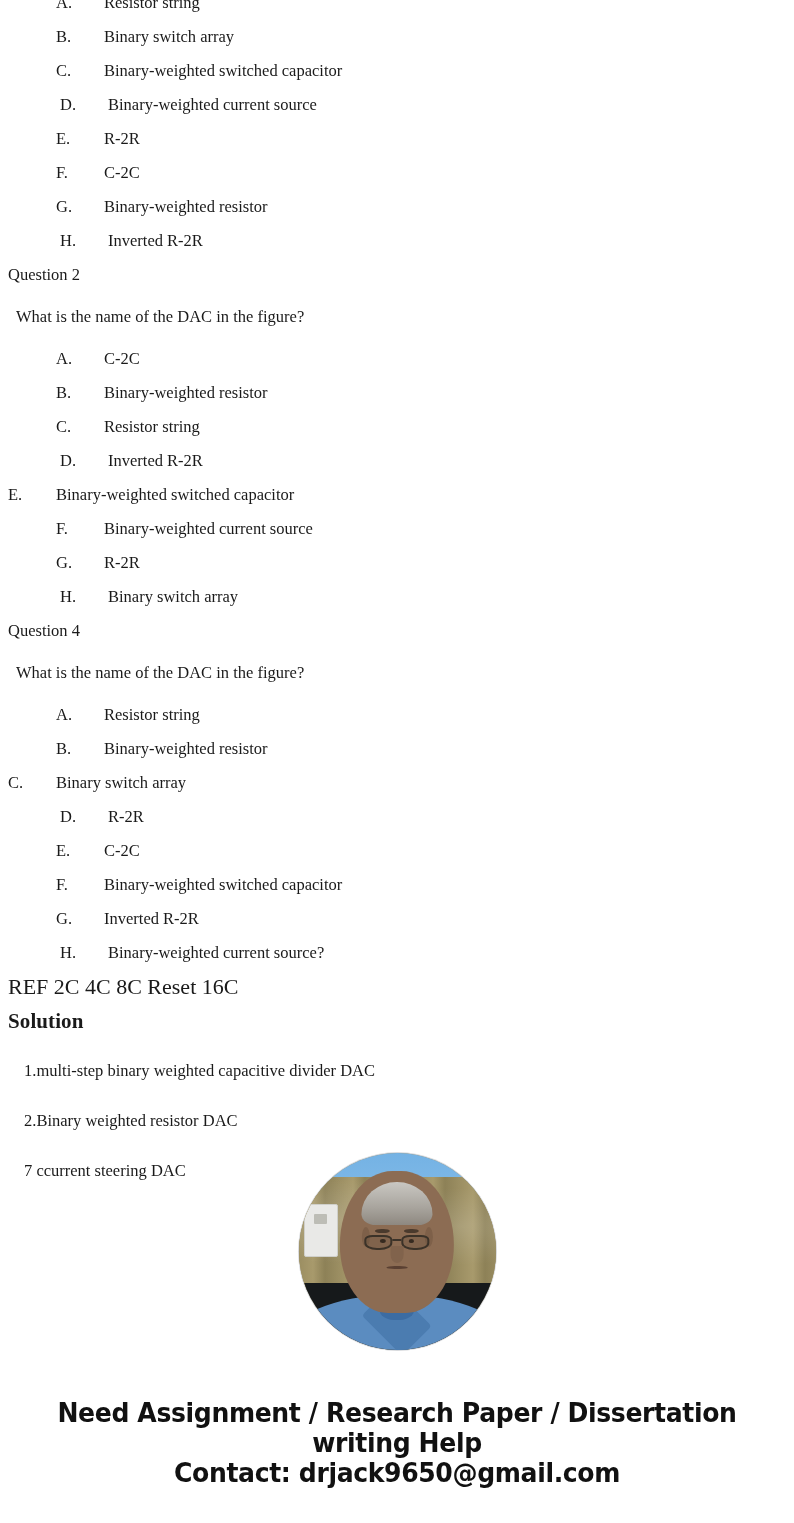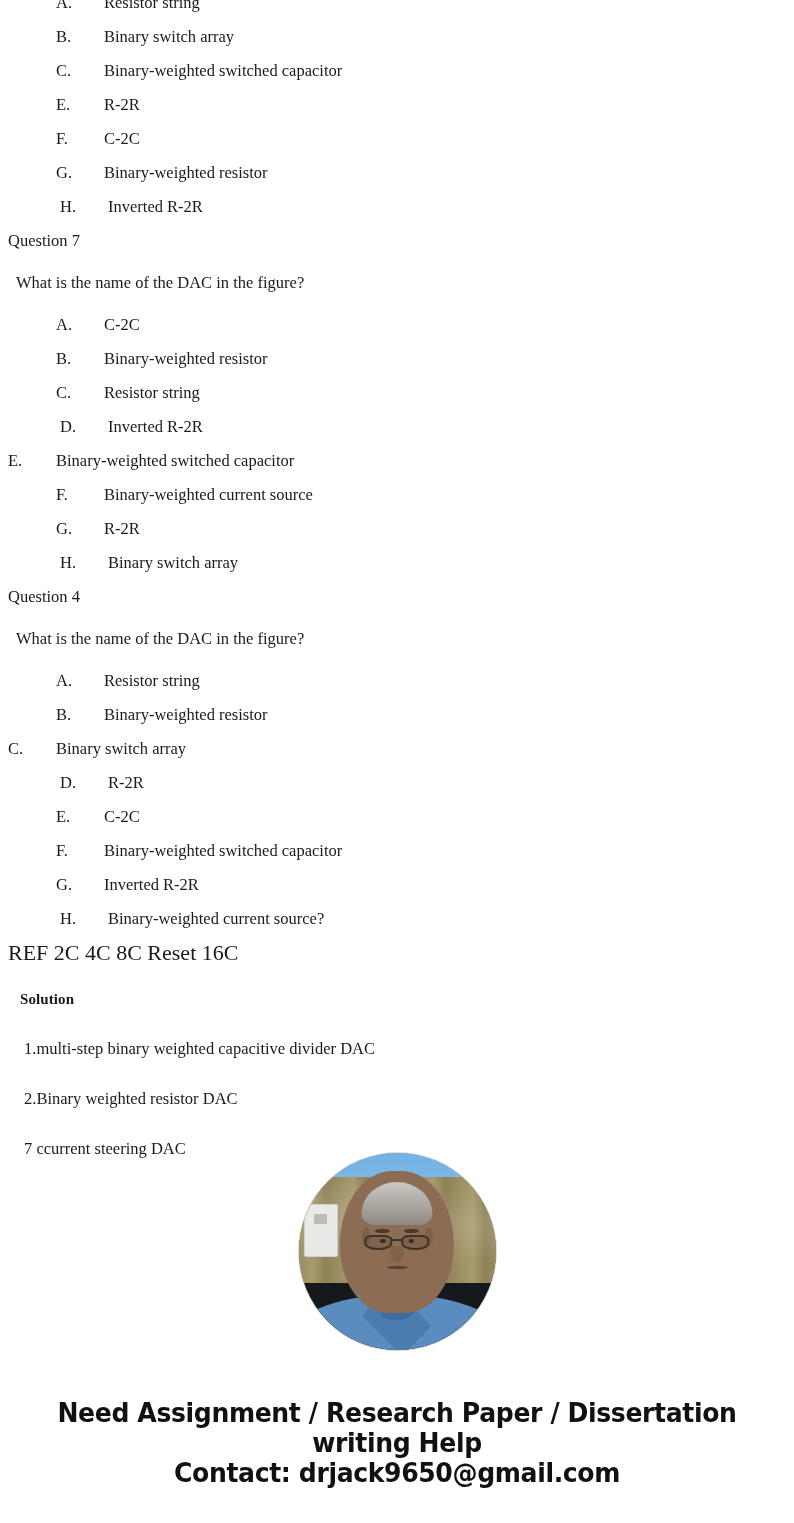--- a/index.html
+++ b/index.html
@@ -47,22 +47,22 @@
   .opt.indent-0 { padding-left: 0; }
   .opt.nudge .mark { padding-left: 4px; }
 
   p.ref {
     margin: 0;
     font-size: 22px;
     line-height: 34px;
   }
 
   h2.solution {
-    margin: 12px;
-    font-size: 15px;
+    margin: 0;
+    font-size: 21px;
     line-height: 34px;
     font-weight: bold;
     letter-spacing: 0.1px;
   }
 
   p.sol-line {
     margin: 16px;
     font-size: 16.5px;
     line-height: 34px;
   }
@@ -299,28 +299,29 @@
 </style>
 </head>
 <body>
 
 <div class="doc">
 
   <div>
     <div class="opt indent"><span class="mark">A.</span><span>Resistor string</span></div>
     <div class="opt indent"><span class="mark">B.</span><span>Binary switch array</span></div>
     <div class="opt indent"><span class="mark">C.</span><span>Binary-weighted switched capacitor</span></div>
+    <div class="opt indent nudge"><span class="mark">D.</span><span>Binary-weighted current source</span></div>
     <div class="opt indent"><span class="mark">E.</span><span>R-2R</span></div>
     <div class="opt indent"><span class="mark">F.</span><span>C-2C</span></div>
     <div class="opt indent"><span class="mark">G.</span><span>Binary-weighted resistor</span></div>
     <div class="opt indent nudge"><span class="mark">H.</span><span>Inverted R-2R</span></div>
   </div>
 
   <div>
-    <p class="q-label">Question 7</p>
+    <p class="q-label">Question 2</p>
     <p class="q-stem">What is the name of the DAC in the figure?</p>
     <div class="opt indent"><span class="mark">A.</span><span>C-2C</span></div>
     <div class="opt indent"><span class="mark">B.</span><span>Binary-weighted resistor</span></div>
     <div class="opt indent"><span class="mark">C.</span><span>Resistor string</span></div>
     <div class="opt indent nudge"><span class="mark">D.</span><span>Inverted R-2R</span></div>
     <div class="opt indent-0"><span class="mark">E.</span><span>Binary-weighted switched capacitor</span></div>
     <div class="opt indent"><span class="mark">F.</span><span>Binary-weighted current source</span></div>
     <div class="opt indent"><span class="mark">G.</span><span>R-2R</span></div>
     <div class="opt indent nudge"><span class="mark">H.</span><span>Binary switch array</span></div>
   </div>

